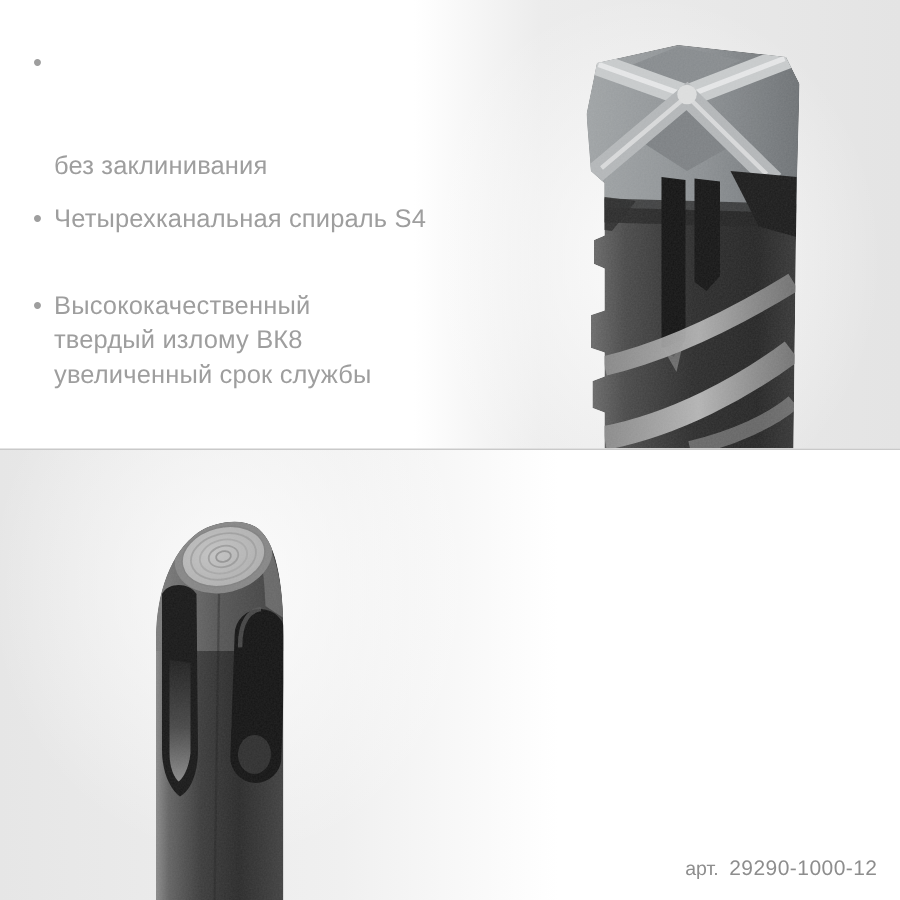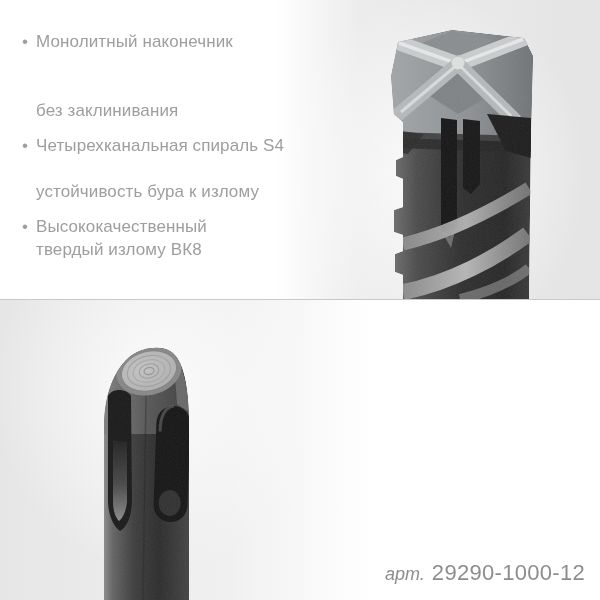--- a/index.html
+++ b/index.html
@@ -29,22 +29,22 @@
   .features{
     position:absolute;left:22px;top:30px;width:292px;margin:0;padding:0;list-style:none;
     color:#9e9e9e;font-size:17px;line-height:23px;letter-spacing:.1px;
   }
   .features li{position:relative;padding-left:14px;margin:0 0 12px 0;}
   .bullet{position:absolute;left:0;top:0;}
   .article{
     position:absolute;right:15px;bottom:14px;display:flex;align-items:baseline;gap:7px;
     color:#8d8d8d;
   }
-  .art-prefix{font-size:18px;font-style:italic;}
-  .art-number{font-size:22px;letter-spacing:.3px;}
+  .art-prefix{font-size:13px;}
+  .art-number{font-size:14px;letter-spacing:.3px;}
 </style>
 </head>
 <body>
 
 <div class="canvas">
 
   <section class="half top">
 
     <div class="photo tip">
       <svg width="300" height="299" viewBox="0 0 300 299">
@@ -115,35 +115,35 @@
           <g opacity=".14">
               <rect x="85" y="25" width="150" height="274" filter="url(#grain1)"></rect>
             </g>
         </g>
       </svg>
     </div>
 
     <ul class="features">
       <li>
         <span class="bullet">•</span>
-        <span>Монолитный наконечник</span><br>
+        <br>
         <br>
         <br>
         <span>без заклинивания</span>
       </li>
       <li>
         <span class="bullet">•</span>
         <span>Четырехканальная спираль S4</span><br>
         <br>
-        <span>устойчивость бура к излому</span>
       </li>
       <li>
         <span class="bullet">•</span>
         <span>Высококачественный</span><br>
         <span>твердый излому ВК8</span><br>
+        <span>увеличенный срок службы</span>
       </li>
     </ul>
   </section>
 
   <div class="divider"></div>
 
   <section class="half bottom">
 
     <div class="photo shank">
       <svg width="300" height="300" viewBox="0 0 300 300">

